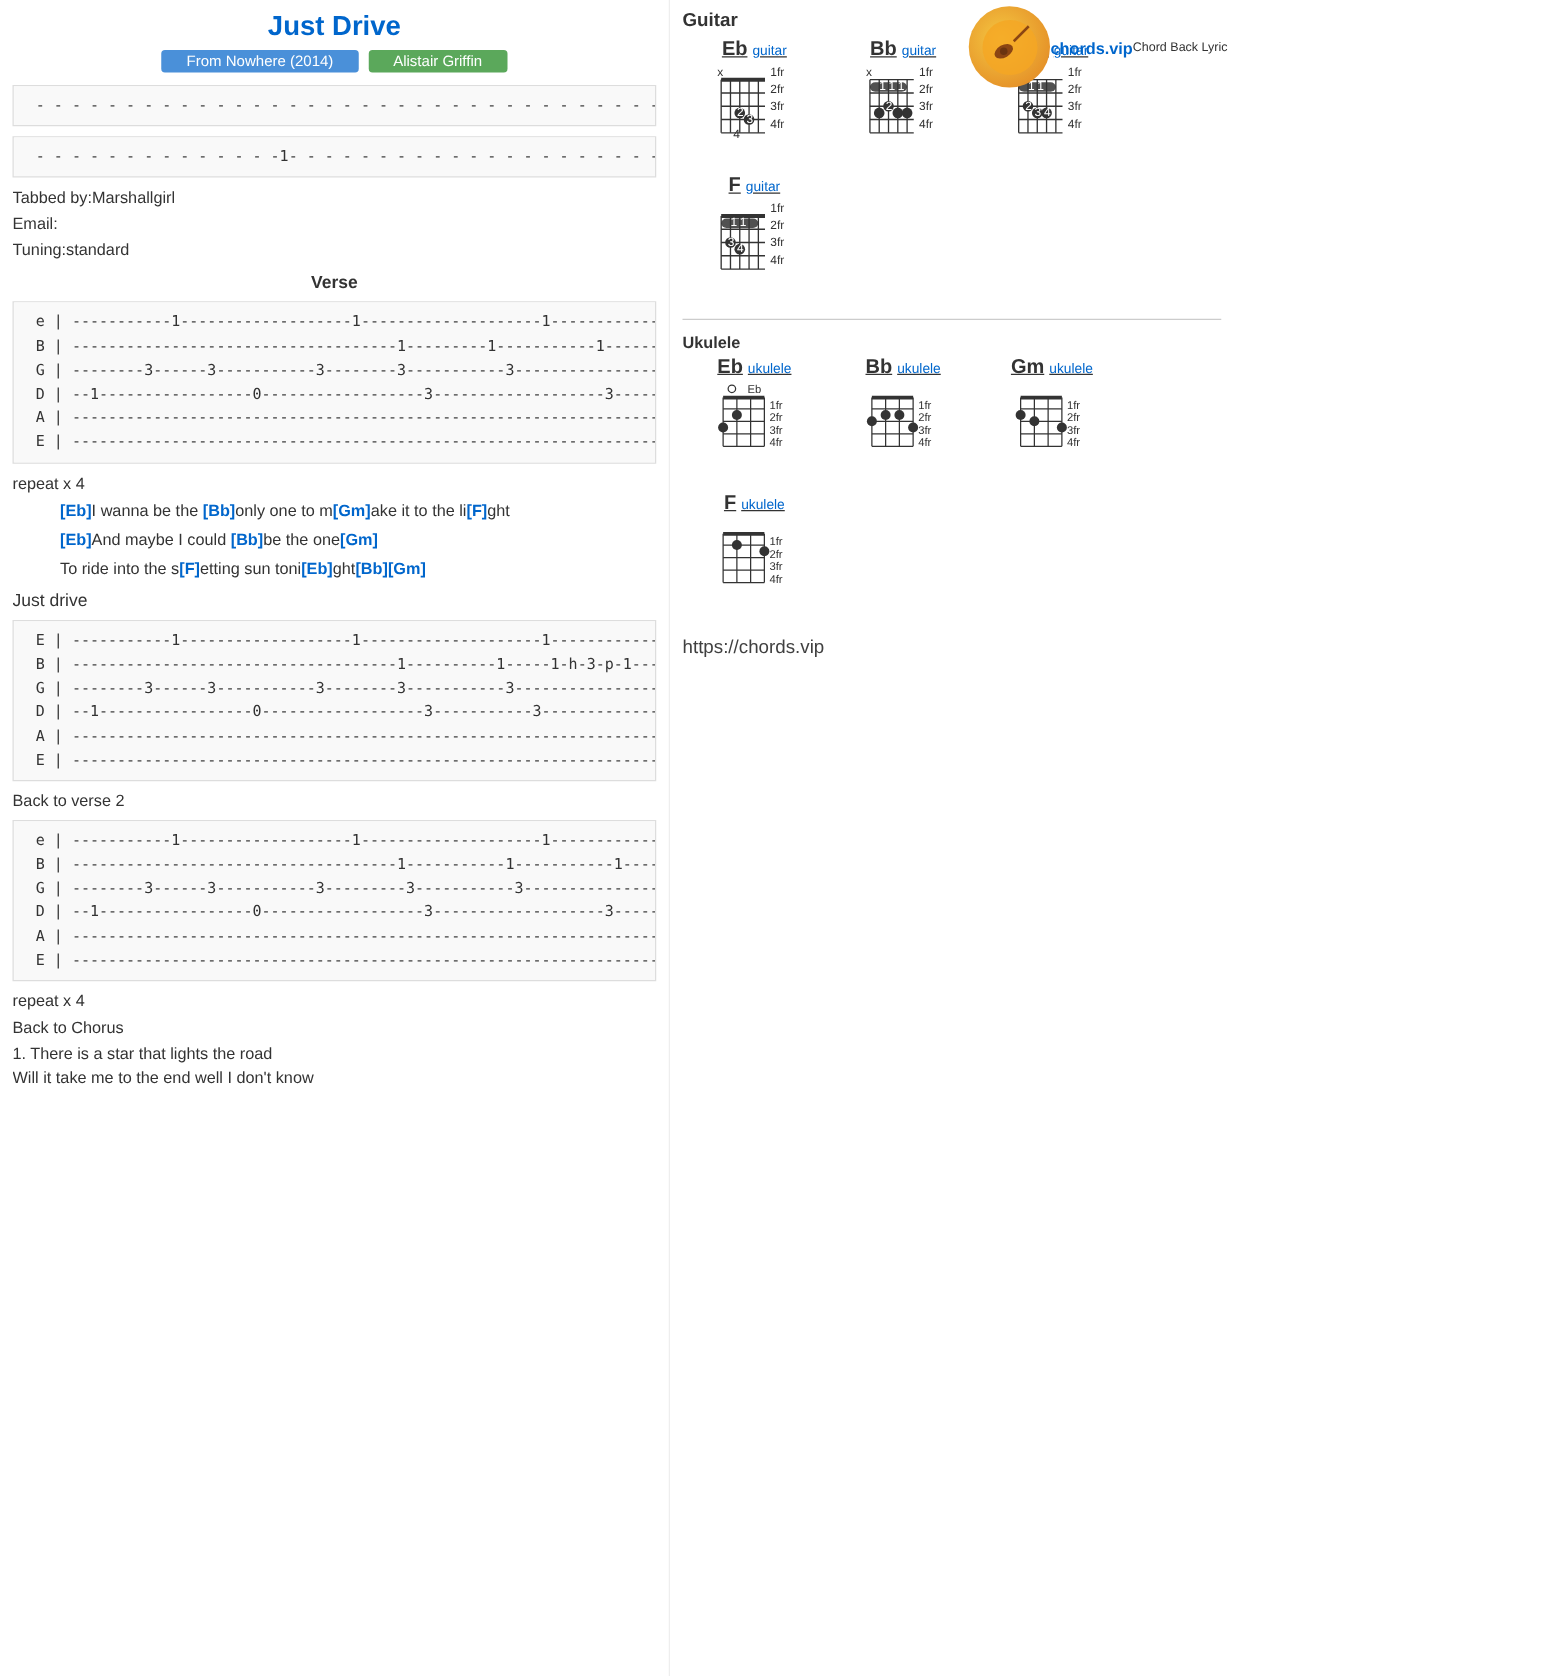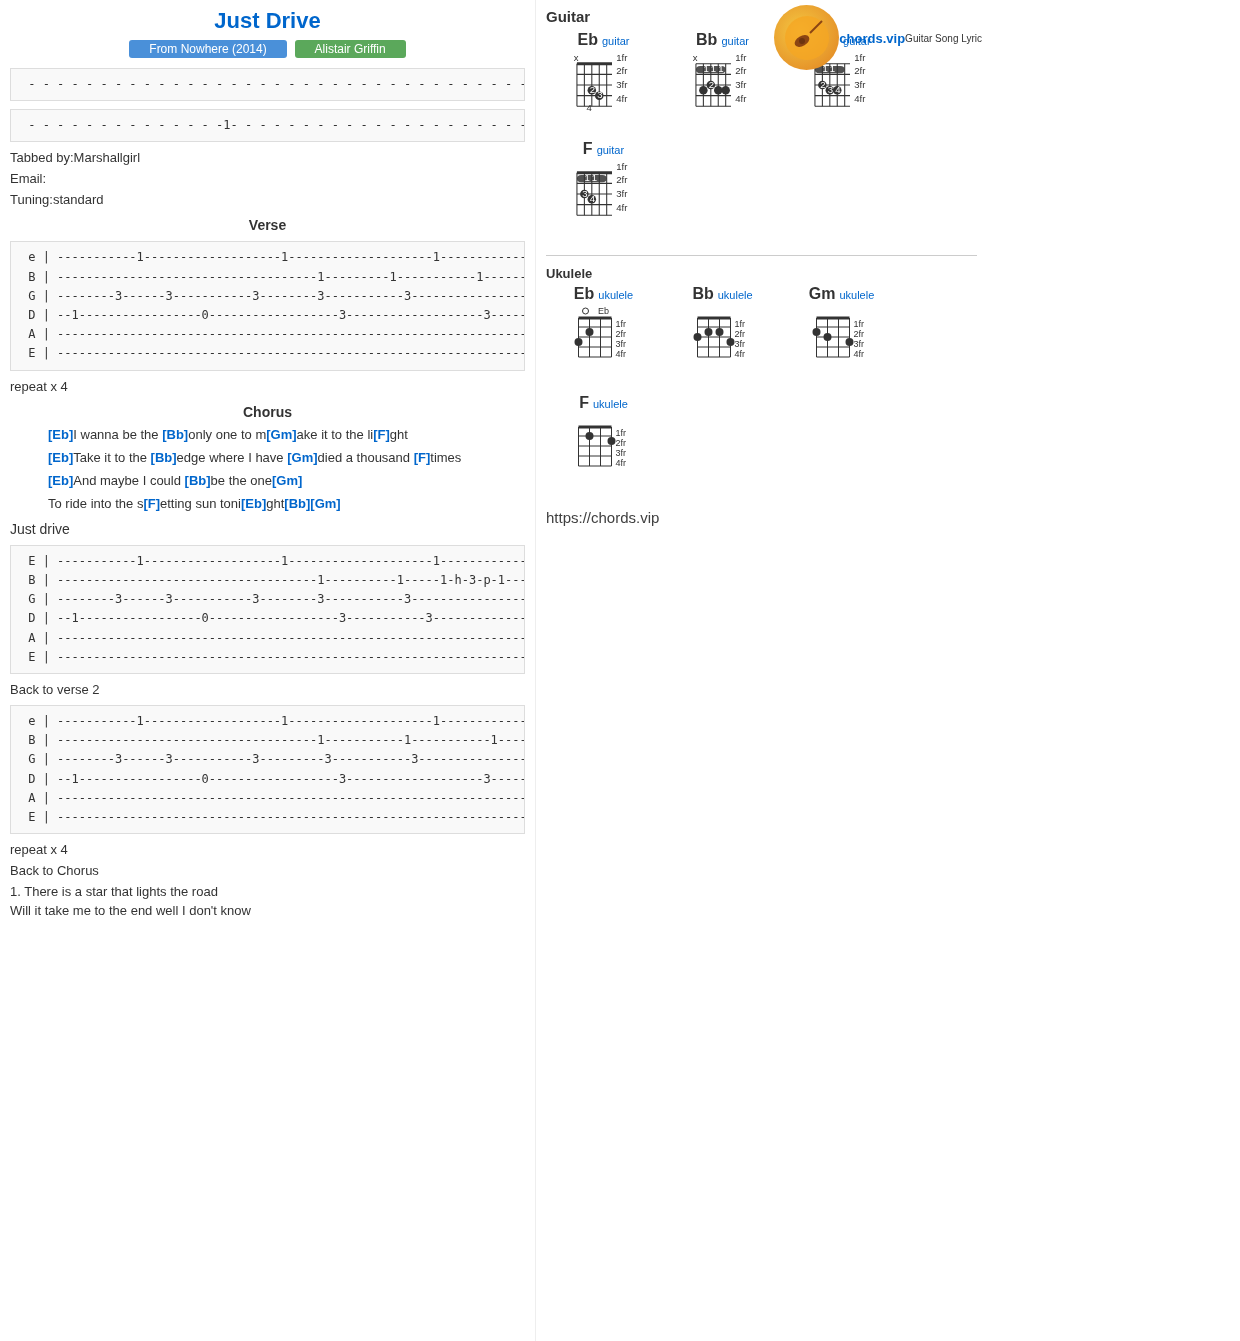--- a/index.html
+++ b/index.html
@@ -116,20 +116,21 @@
     .chord-grid {
       display: flex;
       gap: 4px;
       flex-wrap: wrap;
     }
     .chord-item {
       display: flex;
       flex-direction: column;
       align-items: center;
       width: 115px;
+      text-decoration: underline;
     }
     .chord-name-row {
       display: flex;
       align-items: baseline;
       gap: 4px;
       margin-bottom: 2px;
     }
     .chord-name {
       font-weight: bold;
       font-size: 16px;
@@ -209,27 +210,23 @@
 
     <div class="tab-box"> e | -----------1-------------------1--------------------1------------------1--------|
  B | ------------------------------------1---------1-----------1-----------1--|
  G | --------3------3-----------3--------3-----------3---------------------------|
  D | --1-----------------0------------------3-------------------3------------------|
  A | -------------------------------------------------------------------------------|
  E | -------------------------------------------------------------------------------|</div>
 
     <div class="repeat-text">repeat x 4</div>
 
-    <div class="section-label">Chorus</div>
 
     <div class="chorus-line">
       <span class="chord-link">[Eb]</span>I wanna be the <span class="chord-link">[Bb]</span>only one to m<span class="chord-link">[Gm]</span>ake it to the li<span class="chord-link">[F]</span>ght
-    </div>
-    <div class="chorus-line">
-      <span class="chord-link">[Eb]</span>Take it to the <span class="chord-link">[Bb]</span>edge where I have <span class="chord-link">[Gm]</span>died a thousand <span class="chord-link">[F]</span>times
     </div>
     <div class="chorus-line">
       <span class="chord-link">[Eb]</span>And maybe I could <span class="chord-link">[Bb]</span>be the one<span class="chord-link">[Gm]</span>
     </div>
     <div class="chorus-line">
       To ride into the s<span class="chord-link">[F]</span>etting sun toni<span class="chord-link">[Eb]</span>ght<span class="chord-link">[Bb]</span><span class="chord-link">[Gm]</span>
     </div>
 
     <div class="just-drive">Just drive</div>
 
@@ -262,21 +259,21 @@
     <div class="logo-area">
       <div class="logo-circle">
         <svg width="50" height="50" viewBox="0 0 50 50">
           <circle cx="25" cy="25" r="22" fill="#f5a623" opacity="0.8"></circle>
           <ellipse cx="20" cy="28" rx="8" ry="5" fill="#8B4513" transform="rotate(-30 20 28)"></ellipse>
           <circle cx="20" cy="28" r="3" fill="#6B3410"></circle>
           <line x1="28" y1="20" x2="40" y2="8" stroke="#8B4513" stroke-width="2"></line>
         </svg>
       </div>
       <div class="logo-text">chords.vip</div>
-      <div class="logo-sub">Guitar Song Lyric</div>
+      <div class="logo-sub">Chord Back Lyric</div>
     </div>
 
     <div class="guitar-label">Guitar</div>
 
     <div class="chord-section">
       <div class="chord-grid">
 
         <div class="chord-item">
           <div class="chord-name-row">
             <span class="chord-name">Eb</span>

